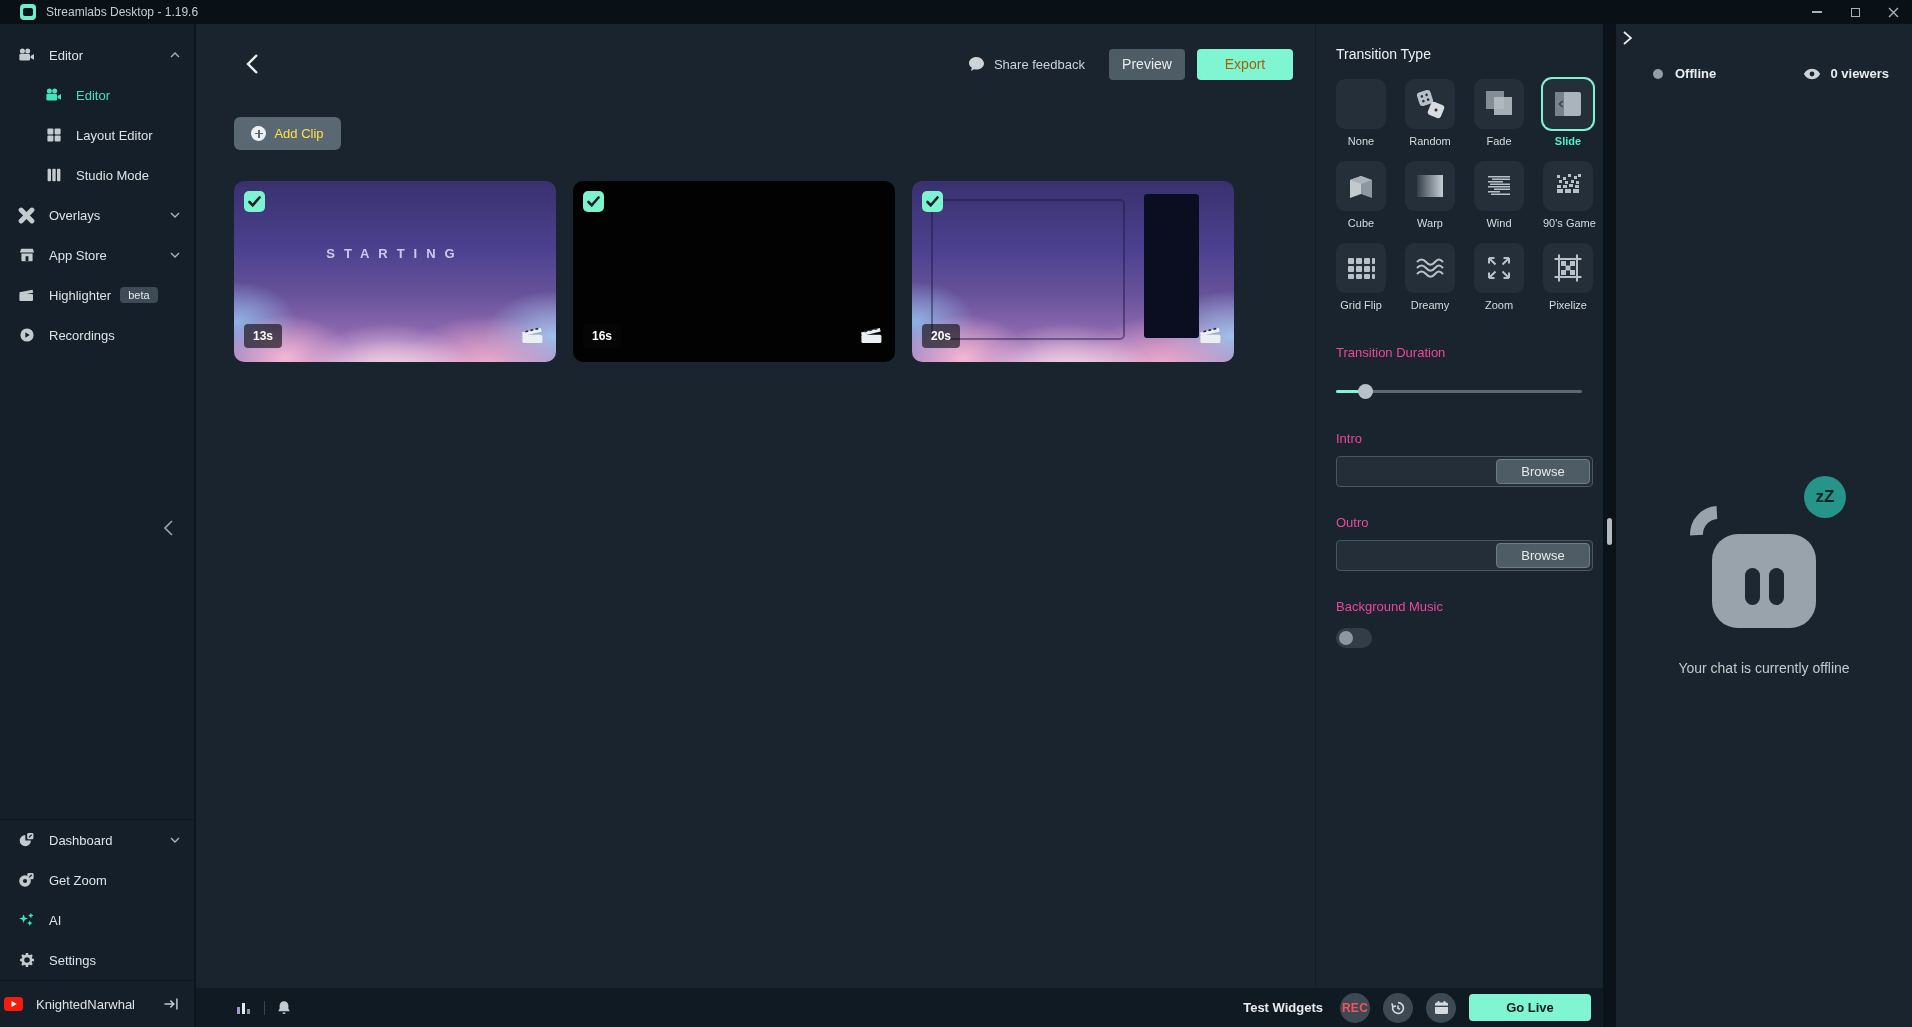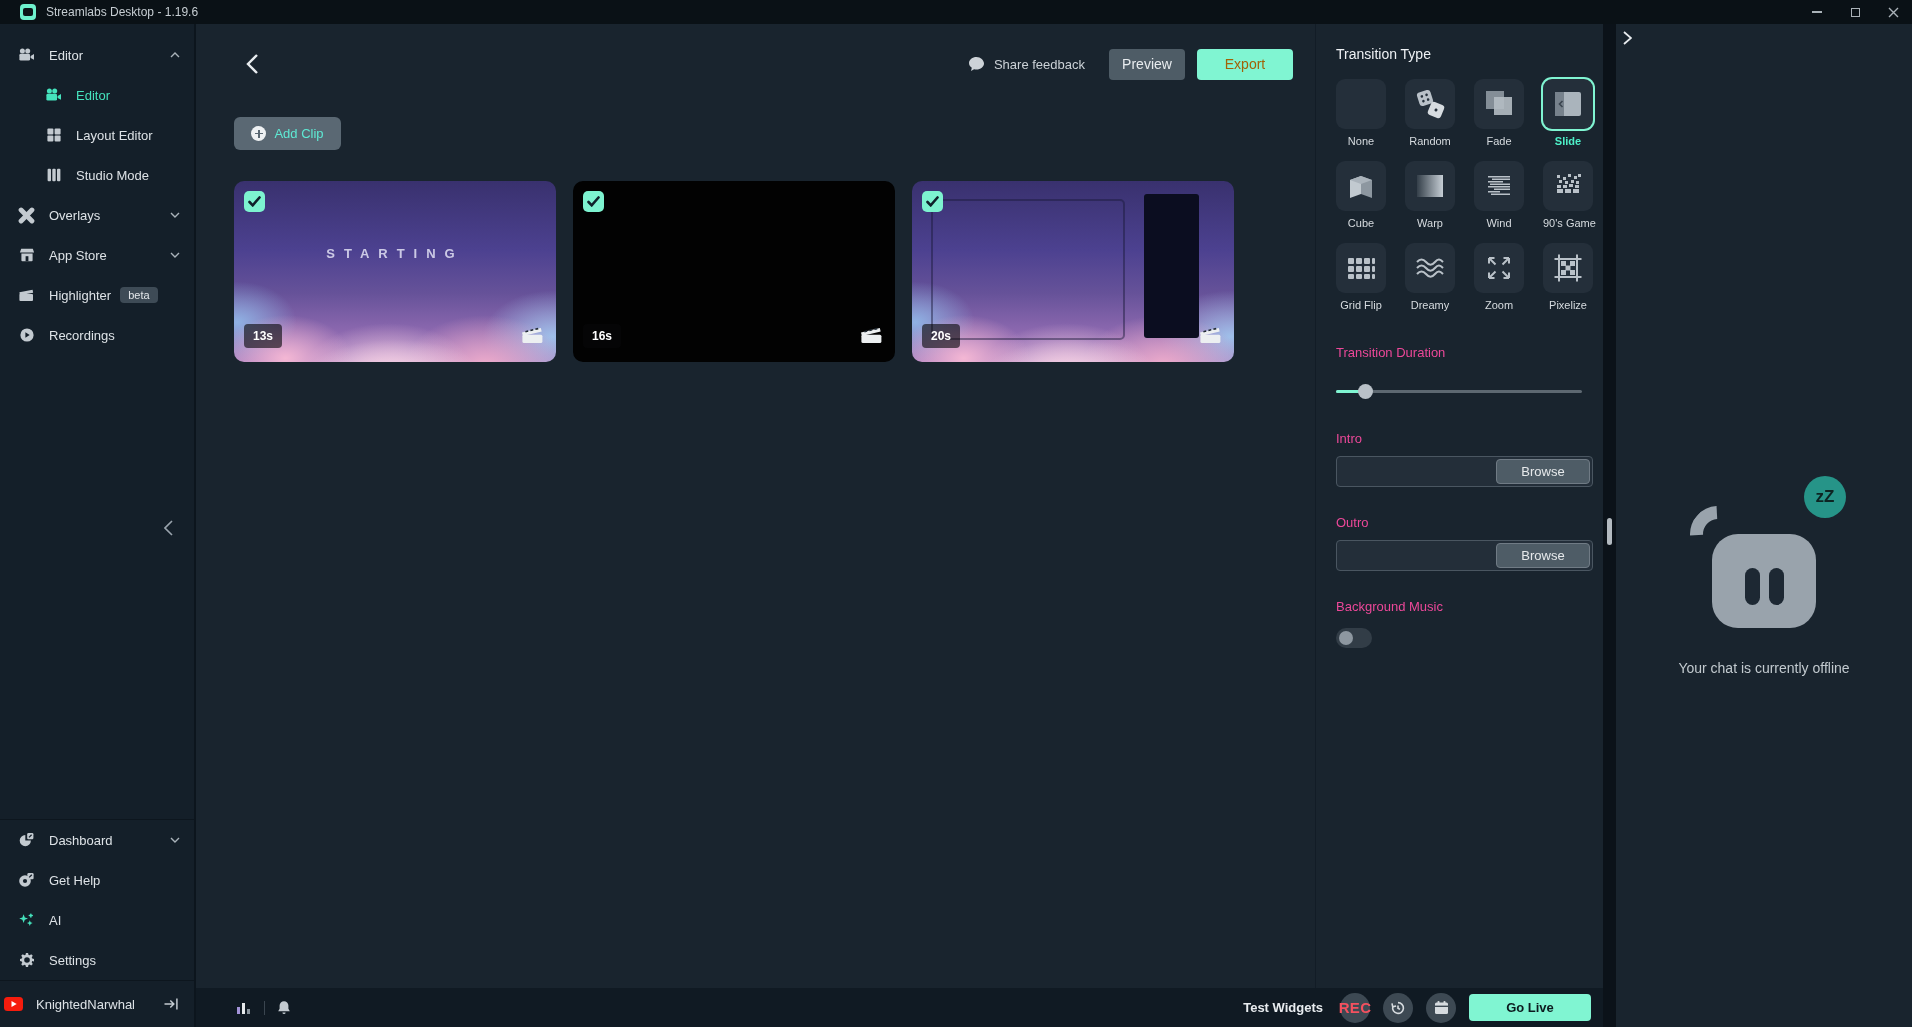--- a/index.html
+++ b/index.html
@@ -42,21 +42,21 @@
 .center-row{flex:1;display:flex;min-height:0;}
 .editor-area{flex:1;position:relative;padding:0 22px 0 38px;min-width:0;}
 .editor-header{display:flex;align-items:center;height:76px;padding-top:4px;}
 .back-btn{display:flex;align-items:center;margin-left:12px;cursor:pointer;}
 .header-right{margin-left:auto;display:flex;align-items:center;}
 .share-feedback{display:flex;align-items:center;gap:9px;color:#ccd2d7;margin-right:24px;cursor:pointer;}
 .btn{height:31px;border-radius:4px;display:flex;align-items:center;justify-content:center;font-size:14px;cursor:pointer;}
 .btn-preview{width:76px;background:#4e5c66;color:#e8ecef;margin-right:12px;}
 .btn-export{width:96px;background:#80f5d2;color:#a16207;}
 .add-clip{width:107px;height:33px;background:#5a6873;border-radius:6px;display:flex;align-items:center;
-          justify-content:center;gap:8px;color:#5eead4;margin-top:17px;cursor:pointer;}
+          justify-content:center;gap:8px;color:#fde047;margin-top:17px;cursor:pointer;}
 .plus-circle{width:15px;height:15px;border-radius:50%;background:#eef1f3;position:relative;}
 .plus-circle::before,.plus-circle::after{content:"";position:absolute;background:#5a6873;}
 .plus-circle::before{left:3.5px;top:6.6px;width:8px;height:1.8px;}
 .plus-circle::after{left:6.6px;top:3.5px;width:1.8px;height:8px;}
 .clips-row{display:flex;gap:17px;margin-top:31px;}
 .clip{width:322px;height:181px;border-radius:10px;position:relative;overflow:hidden;background:#000;cursor:pointer;}
 .sky{background:
   radial-gradient(95px 62px at 16% 98%, #f4b7d4 0%, rgba(244,183,212,0) 70%),
   radial-gradient(135px 82px at 48% 108%, #f9d3e4 0%, rgba(249,211,228,0) 65%),
   radial-gradient(115px 72px at 78% 102%, #eeaccb 0%, rgba(238,172,203,0) 70%),
@@ -101,21 +101,21 @@
 .toggle-knob{position:absolute;left:3px;top:3px;width:14px;height:14px;border-radius:50%;background:#8d97a0;}
 
 
 .footer{flex:0 0 39px;background:#101a23;display:flex;align-items:center;padding:0 12px 0 40px;}
 .footer-left{display:flex;align-items:center;gap:12px;}
 .v-div{width:1px;height:14px;background:#3a454f;}
 .footer-right{margin-left:auto;display:flex;align-items:center;gap:13px;}
 .test-widgets{color:#e8ecef;font-weight:bold;margin-right:4px;cursor:pointer;}
 .circle-btn{width:30px;height:30px;border-radius:50%;background:#3d4953;display:flex;align-items:center;
             justify-content:center;cursor:pointer;}
-.rec-txt{color:#f5515f;font-size:15px;font-weight:bold;letter-spacing:.3px;}
+.rec-txt{color:#f5515f;font-size:12px;font-weight:bold;letter-spacing:.3px;}
 .go-live{width:122px;height:27px;border-radius:4px;background:#80f5d2;color:#0c1a1e;font-weight:bold;
          display:flex;align-items:center;justify-content:center;cursor:pointer;}
 
 
 .gap-strip{flex:0 0 13px;background:#0b1219;position:relative;}
 .resize-handle{position:absolute;left:4px;top:494px;width:5px;height:27px;border-radius:2.5px;background:#b3bac0;cursor:col-resize;}
 .chat{flex:0 0 296px;background:#19242e;position:relative;}
 .chat-collapse{position:absolute;top:7px;left:7px;display:flex;cursor:pointer;}
 .chat-status-row{display:flex;align-items:center;justify-content:space-between;padding:42px 23px 0 37px;}
 .status-left{display:flex;align-items:center;gap:12px;}
@@ -276,21 +276,21 @@
         </div>
         <div class="nav-item">
           <span class="icon">
             <svg width="17" height="16" viewBox="0 0 17 16" class="ic">
                 <circle cx="7" cy="9" r="5.8"></circle>
                 <circle cx="7" cy="9" r="2.1" fill="#141f29"></circle>
                 <rect x="9.4" y="1" width="6.2" height="6.2" rx="1.2"></rect>
                 <path d="M11.2 5.4l2.6-2.6" stroke="#141f29" stroke-width="1.3" fill="none"></path>
               </svg>
           </span>
-          <span>Get Help</span>
+          <span>Get Zoom</span>
         </div>
         <div class="nav-item">
           <span class="icon">
             <svg width="17" height="16" viewBox="0 0 17 16">
                 <g fill="#45e3bd">
                   <path d="M5.6 2.2l1.2 3.2 3.2 1.2-3.2 1.2-1.2 3.2-1.2-3.2-3.2-1.2 3.2-1.2z"></path>
                   <path d="M11.8 8.3l.8 2 2 .8-2 .8-.8 2-.8-2-2-.8 2-.8z"></path>
                   <rect x="12.1" y="1.4" width="1.5" height="4.4" rx=".7"></rect>
                   <rect x="10.6" y="2.8" width="4.4" height="1.5" rx=".7"></rect>
                 </g>
@@ -649,20 +649,33 @@
     <div class="gap-strip">
       <span class="resize-handle"></span>
     </div>
 
     <aside class="chat">
       <span class="chat-collapse">
         <svg width="9" height="14" viewBox="0 0 9 14">
             <polyline points="1,1 8,7 1,13" fill="none" stroke="#e8ecef" stroke-width="1.8"></polyline>
           </svg>
       </span>
+      <div class="chat-status-row">
+        <span class="status-left">
+          <span class="status-dot"></span>
+          <span class="status-txt">Offline</span>
+        </span>
+        <span class="viewers">
+          <svg width="18" height="12" viewBox="0 0 18 12">
+              <path d="M9 .8C5 .8 1.9 3.6 1 6c.9 2.4 4 5.2 8 5.2s7.1-2.8 8-5.2C16.1 3.6 13 .8 9 .8z" fill="#cdd3d8"></path>
+              <circle cx="9" cy="6" r="2.4" fill="#19242e"></circle>
+            </svg>
+          <span>0 viewers</span>
+        </span>
+      </div>
       <div class="mascot">
         <span class="antenna"></span>
         <span class="head">
           <span class="eye eye-l"></span>
           <span class="eye eye-r"></span>
         </span>
         <span class="sleep-badge">zZ</span>
       </div>
       <div class="chat-offline-msg">Your chat is currently offline</div>
     </aside>

